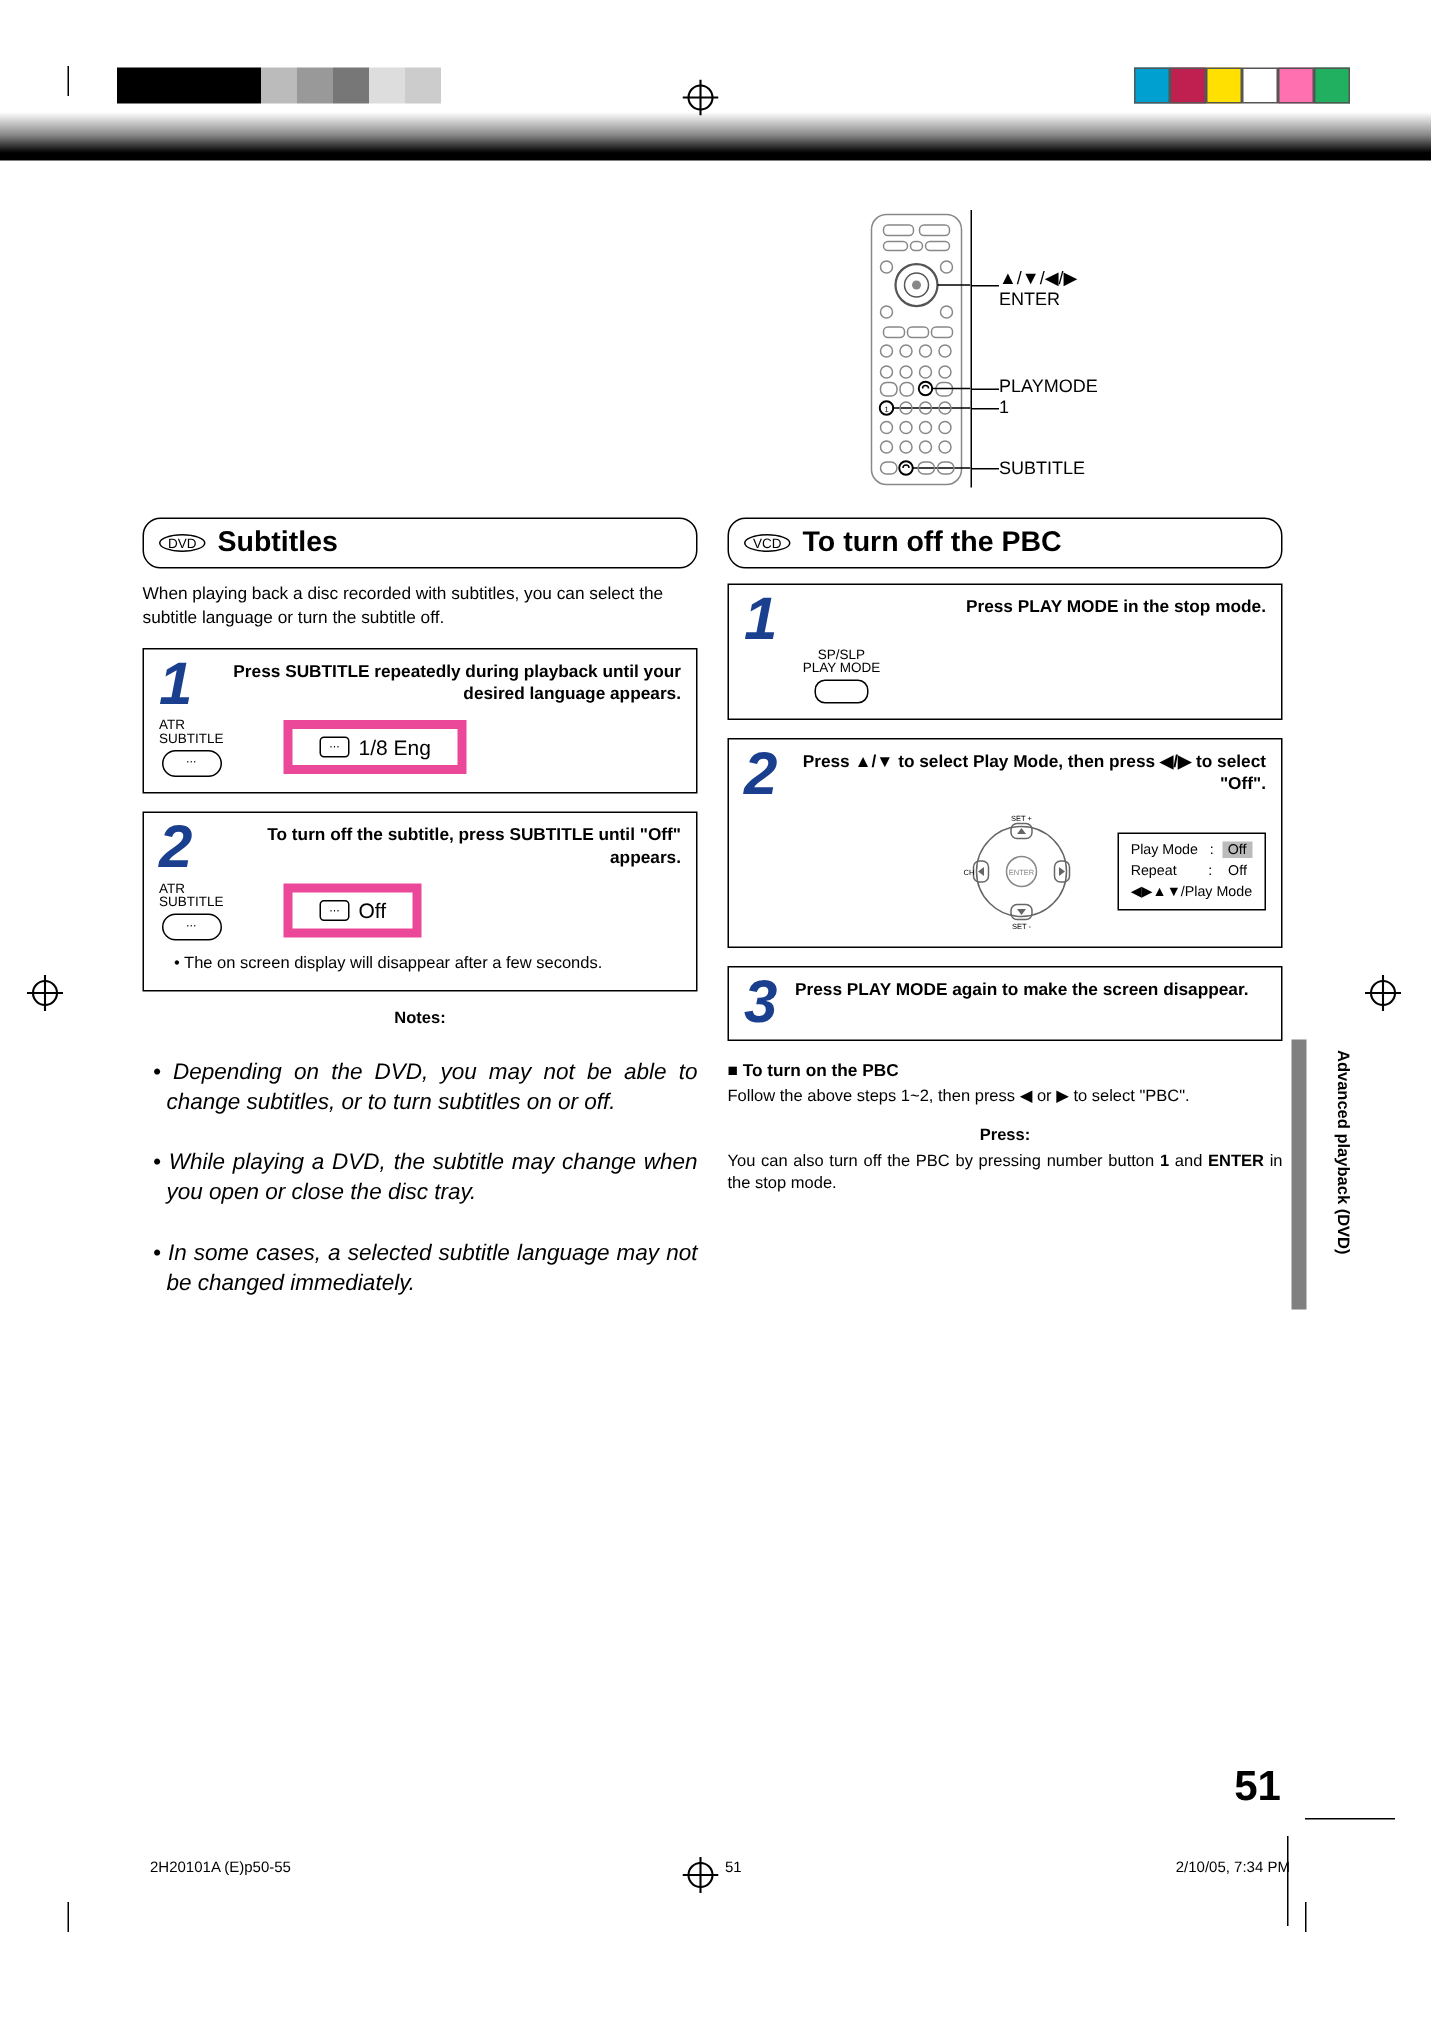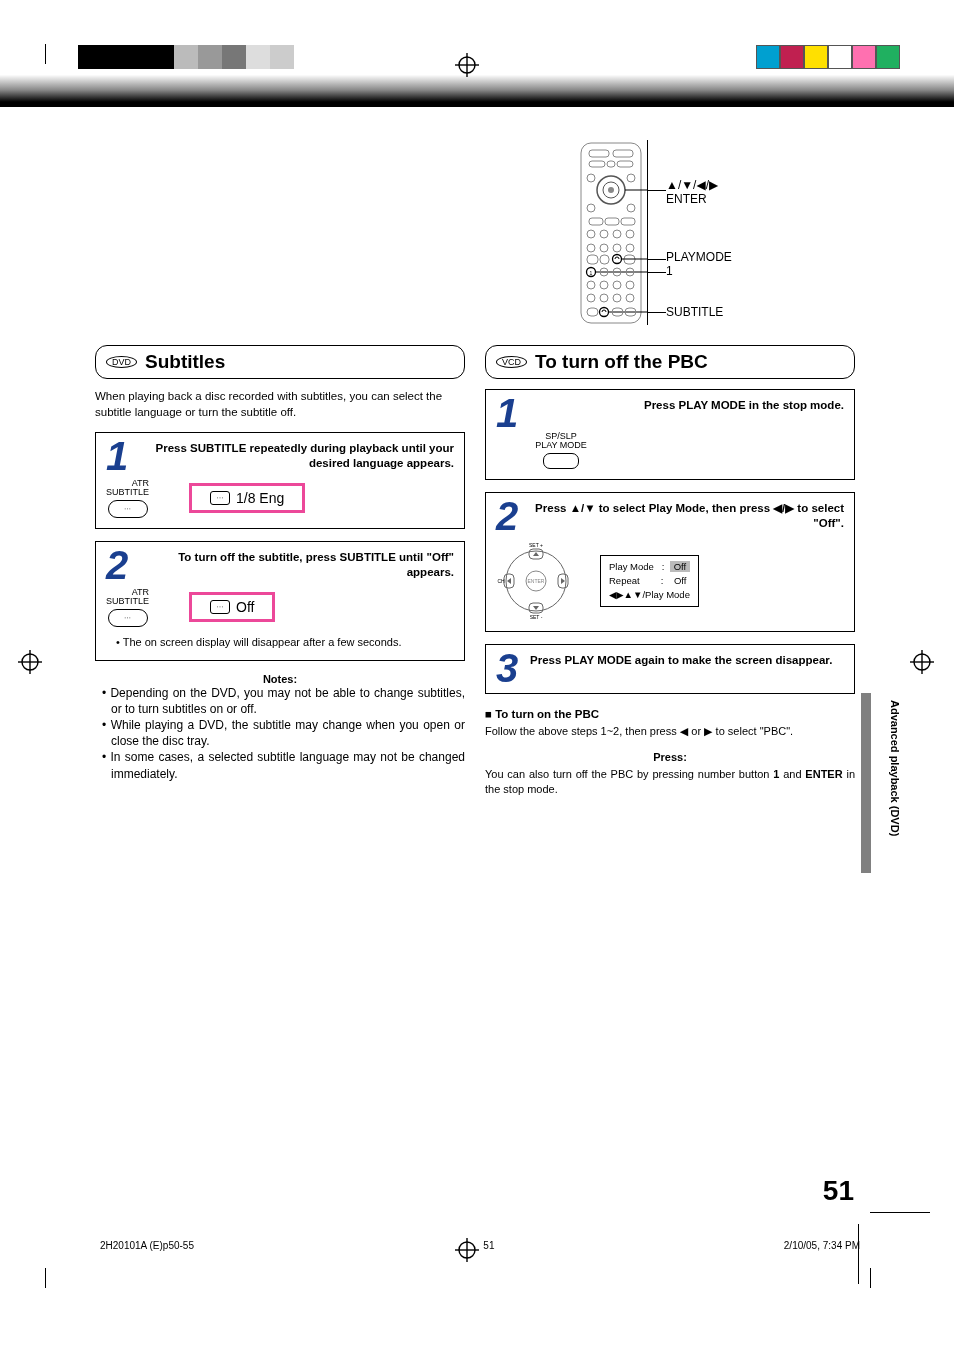--- a/index.html
+++ b/index.html
@@ -155,30 +155,30 @@
     flex: 1;
     text-align: right;
   }
   .under-step {
     margin-top: 8px;
     display: flex;
     align-items: center;
     gap: 40px;
   }
   .atr-btn {
-    text-align: right;
+    text-align: left;
     font-size: 9px;
     line-height: 1.05;
   }
   .oval-btn {
     width: 38px; height: 16px; border: 1.5px solid #000; border-radius: 9px; margin: 2px auto 0;
     display: flex; align-items: center; justify-content: center; font-size: 7px;
   }
   .osd-box {
-    border: 3px solid #ec4899;
+    border: 6px solid #ec4899;
     padding: 4px 18px;
     font-size: 14px;
     display: flex;
     align-items: center;
     gap: 6px;
   }
   .osd-icon {
     width: 18px; height: 12px; border: 1px solid #000; border-radius: 3px;
     display: inline-flex; align-items: center; justify-content: center; font-size: 7px;
   }
@@ -189,42 +189,44 @@
     text-indent: -10px;
     line-height: 1.35;
   }
   .notes-head {
     font-size: 11px;
     font-weight: bold;
     margin-top: 6px;
     text-align: center;
   }
   .note-item {
-    font-size: 12px;
+    font-size: 15px;
     padding-left: 16px;
     text-indent: -9px;
     line-height: 1.35;
-    margin-top: 0;
+    margin-top: 20px;
     text-align: justify;
+    font-style: italic;
   }
 
   .sp-label {
     text-align: center;
     font-size: 9px;
     line-height: 1.05;
     margin-top: 4px;
   }
   .pill-btn {
     width: 34px; height: 14px; border: 1.5px solid #000; border-radius: 7px; margin: 2px auto 0;
   }
   .dpad-area {
     display: flex;
     align-items: center;
     gap: 24px;
     margin-top: 10px;
+    justify-content: flex-end;
   }
   .dpad-svg { width: 80px; height: 80px; }
   .menu-box {
     border: 1px solid #000;
     font-size: 9.5px;
     padding: 4px 8px;
     line-height: 1.5;
     background: #fff;
   }
   .menu-box .sel { background: #bbb; padding: 0 4px; }

